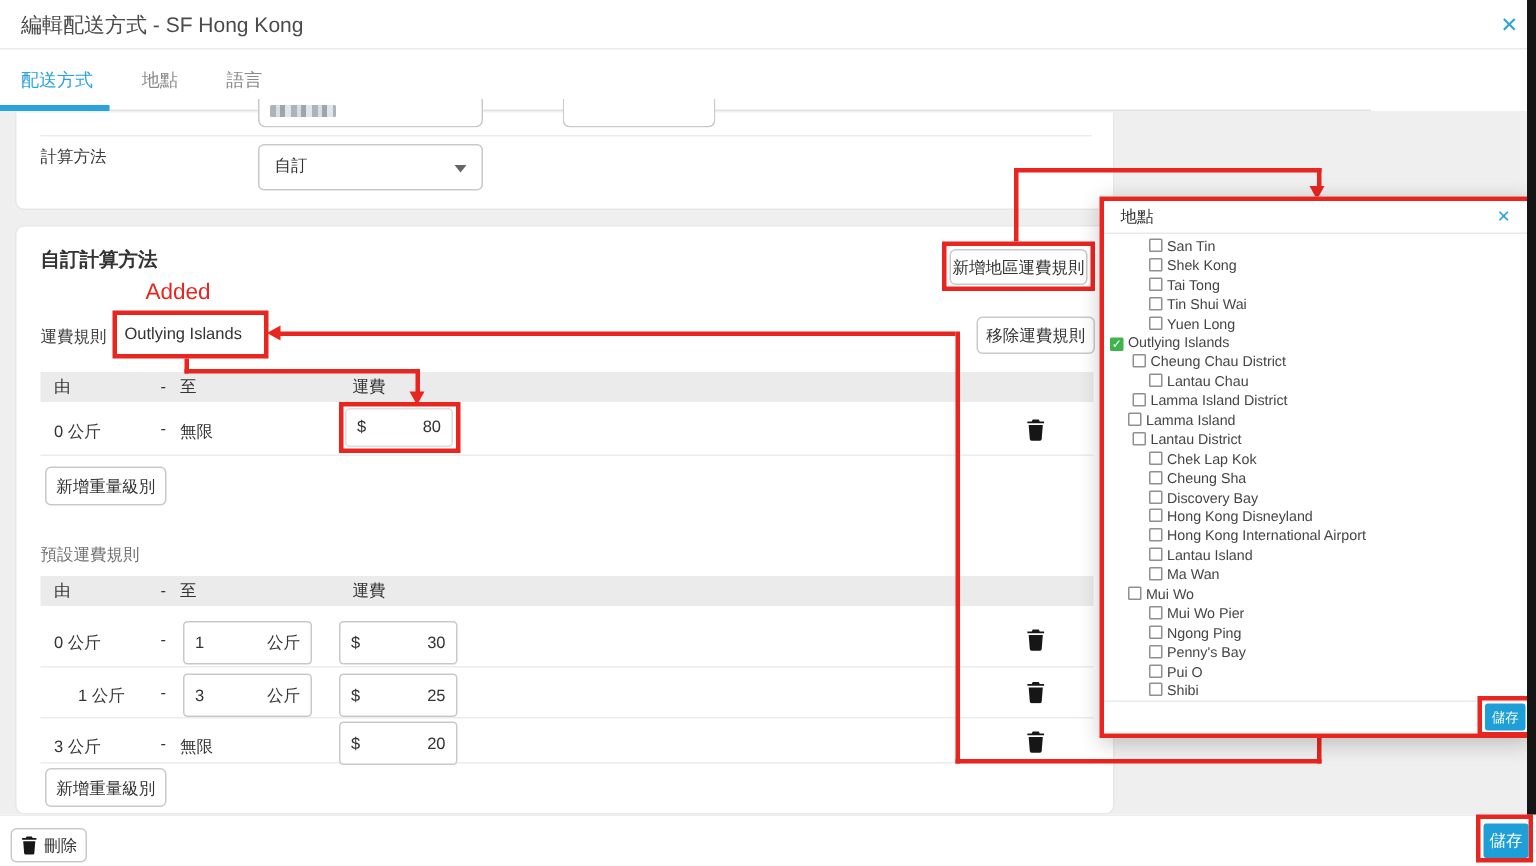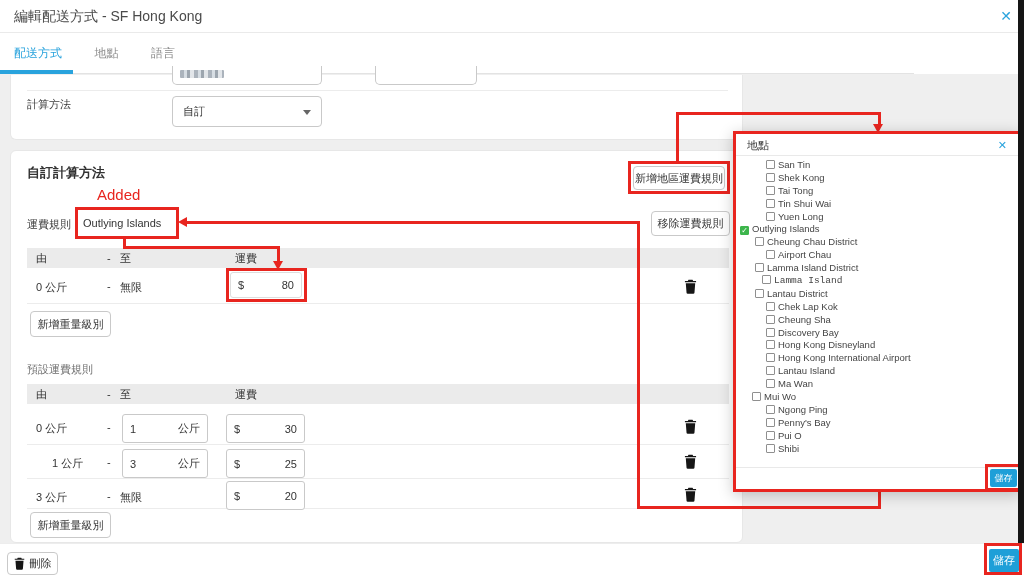--- a/index.html
+++ b/index.html
@@ -265,28 +265,28 @@
 
   <div class="loc-item" style="padding-left: 4px;">
     <span class="cb checked">✓</span><span>Outlying Islands</span>
   </div>
 
   <div class="loc-item" style="padding-left: 19px;">
     <span class="cb"></span><span>Cheung Chau District</span>
   </div>
 
   <div class="loc-item" style="padding-left: 30px;">
-    <span class="cb"></span><span>Airport Chau</span>
+    <span class="cb"></span><span>Lantau Chau</span>
   </div>
 
   <div class="loc-item" style="padding-left: 19px;">
     <span class="cb"></span><span>Lamma Island District</span>
   </div>
 
-  <div class="loc-item" style="padding-left: 26px; font-family: Liberation Mono, monospace;">
+  <div class="loc-item" style="padding-left: 16px;">
     <span class="cb"></span><span>Lamma Island</span>
   </div>
 
   <div class="loc-item" style="padding-left: 19px;">
     <span class="cb"></span><span>Lantau District</span>
   </div>
 
   <div class="loc-item" style="padding-left: 30px;">
     <span class="cb"></span><span>Chek Lap Kok</span>
   </div>
@@ -312,20 +312,23 @@
   </div>
 
   <div class="loc-item" style="padding-left: 30px;">
     <span class="cb"></span><span>Ma Wan</span>
   </div>
 
   <div class="loc-item" style="padding-left: 16px;">
     <span class="cb"></span><span>Mui Wo</span>
   </div>
 
+  <div class="loc-item" style="padding-left: 30px;">
+    <span class="cb"></span><span>Mui Wo Pier</span>
+  </div>
 
   <div class="loc-item" style="padding-left: 30px;">
     <span class="cb"></span><span>Ngong Ping</span>
   </div>
 
   <div class="loc-item" style="padding-left: 30px;">
     <span class="cb"></span><span>Penny's Bay</span>
   </div>
 
   <div class="loc-item" style="padding-left: 30px;">

